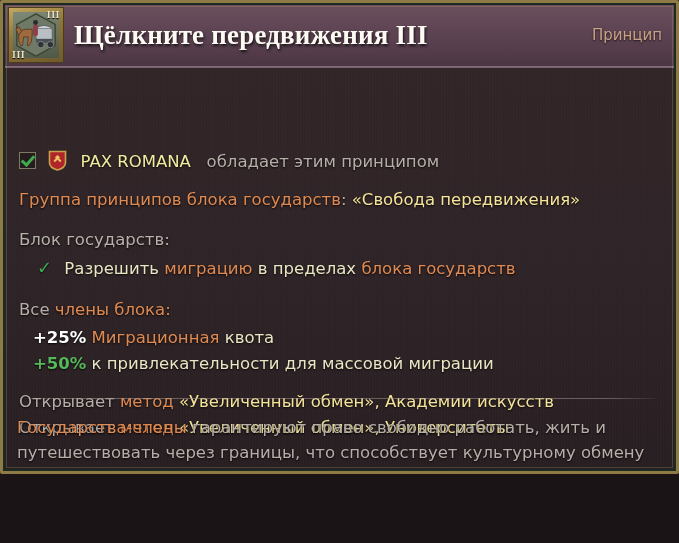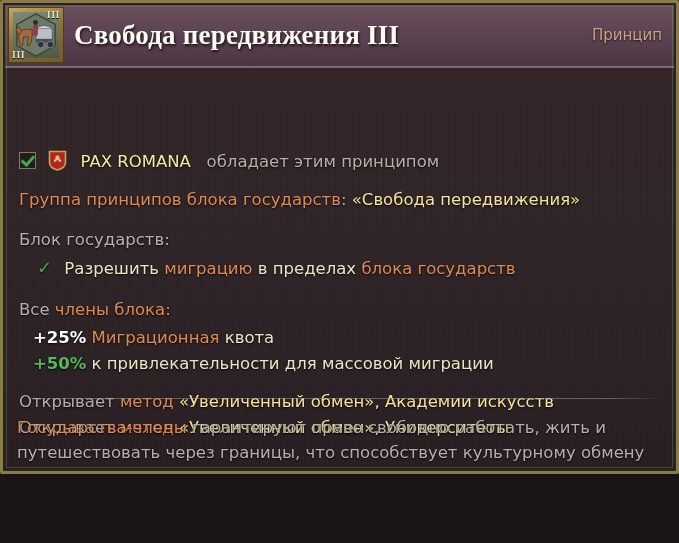--- a/index.html
+++ b/index.html
@@ -227,21 +227,21 @@
 
           <path d="M6 24 q2 -6 8 -6 l6 0 l0 6 q0 7 -3 11 l-2 0 l1 -9 l-5 0 l-1 9 l-2 0 q-3 -5 -2 -11z" fill="#a06a3f" stroke="#5e3d23" stroke-width="1"></path>
           <path d="M6 24 l-3 -6 l3 -3 l3 5z" fill="#a06a3f" stroke="#5e3d23" stroke-width="1"></path>
           <path d="M3 18 l1 -3 l2 2z" fill="#5e3d23"></path>
         </svg>
       </div>
       <span class="numeral tr">III</span>
       <span class="numeral bl">III</span>
     </div>
 
-    <div class="hdr-title">Свобода передвижения III</div>
+    <div class="hdr-title">Щёлкните передвижения III</div>
     <div class="hdr-tag">Принцип</div>
   </div>
 
   <div class="body">
 
     <div class="row line abs" style="left:16px; top:124px;">
       <span class="c-orange">Группа принципов блока государств</span><span class="c-grey">:</span>
       <span class="c-gold">«Свобода передвижения»</span>
     </div>
 

